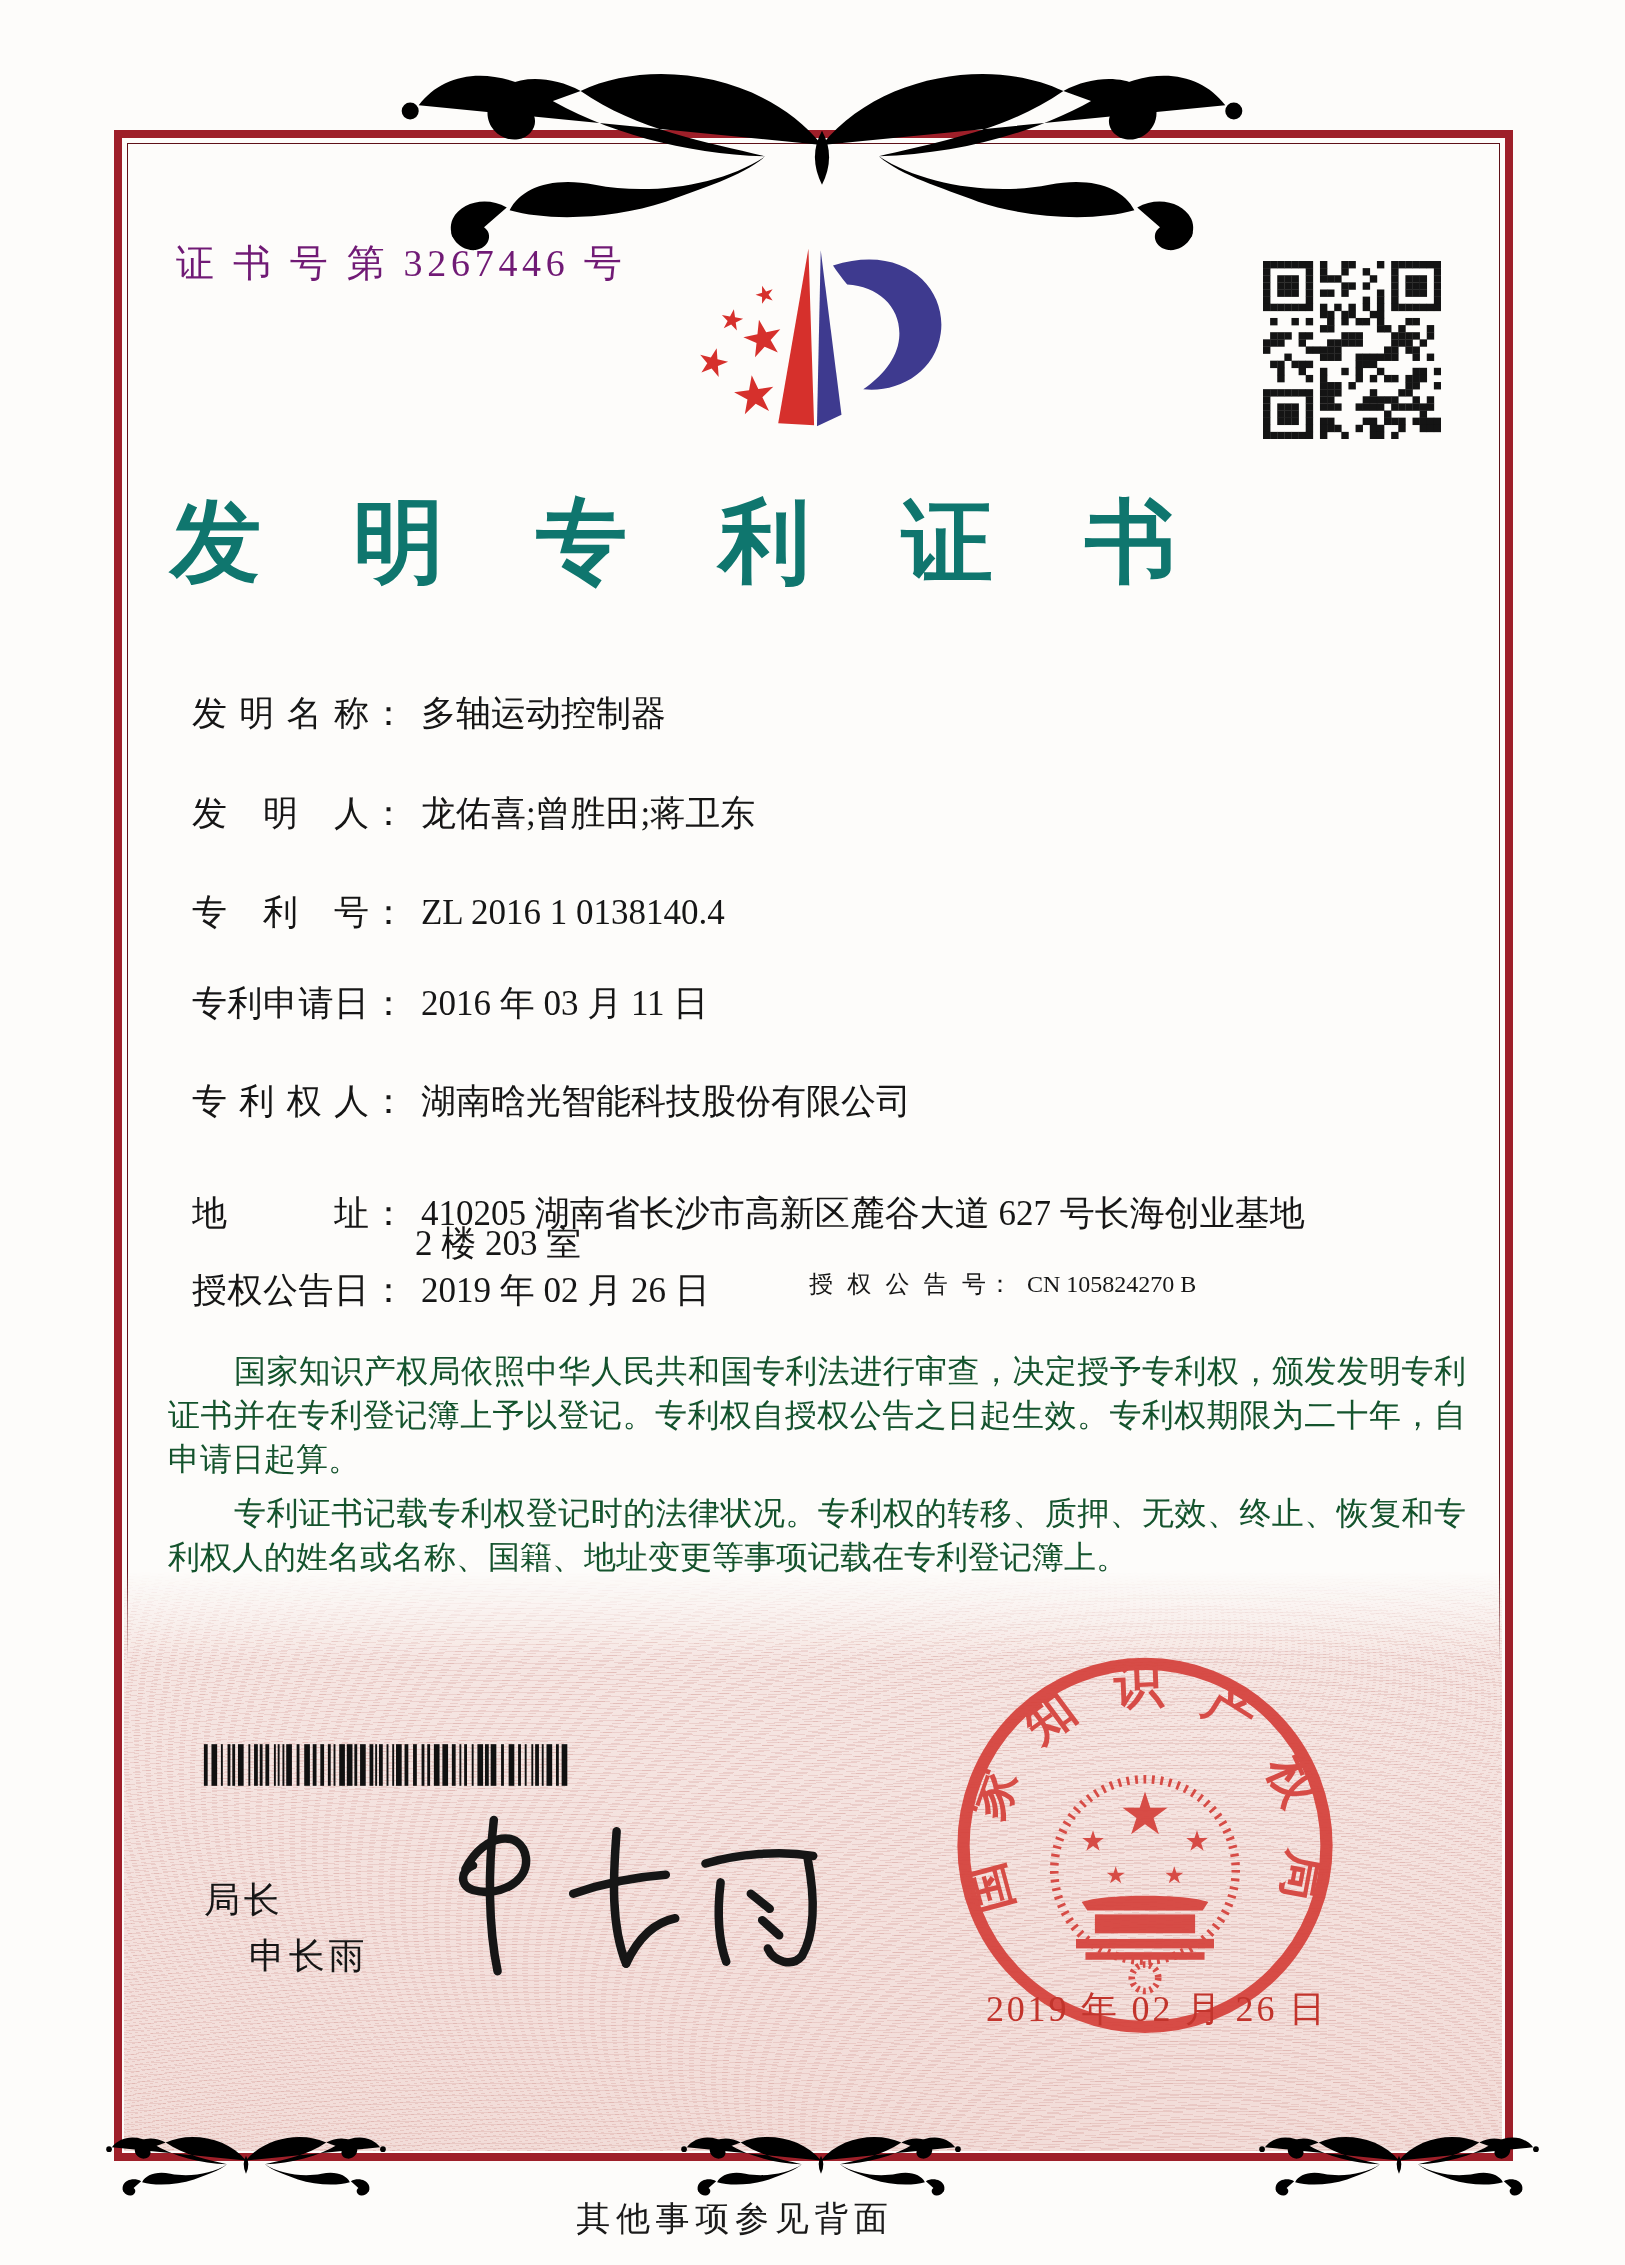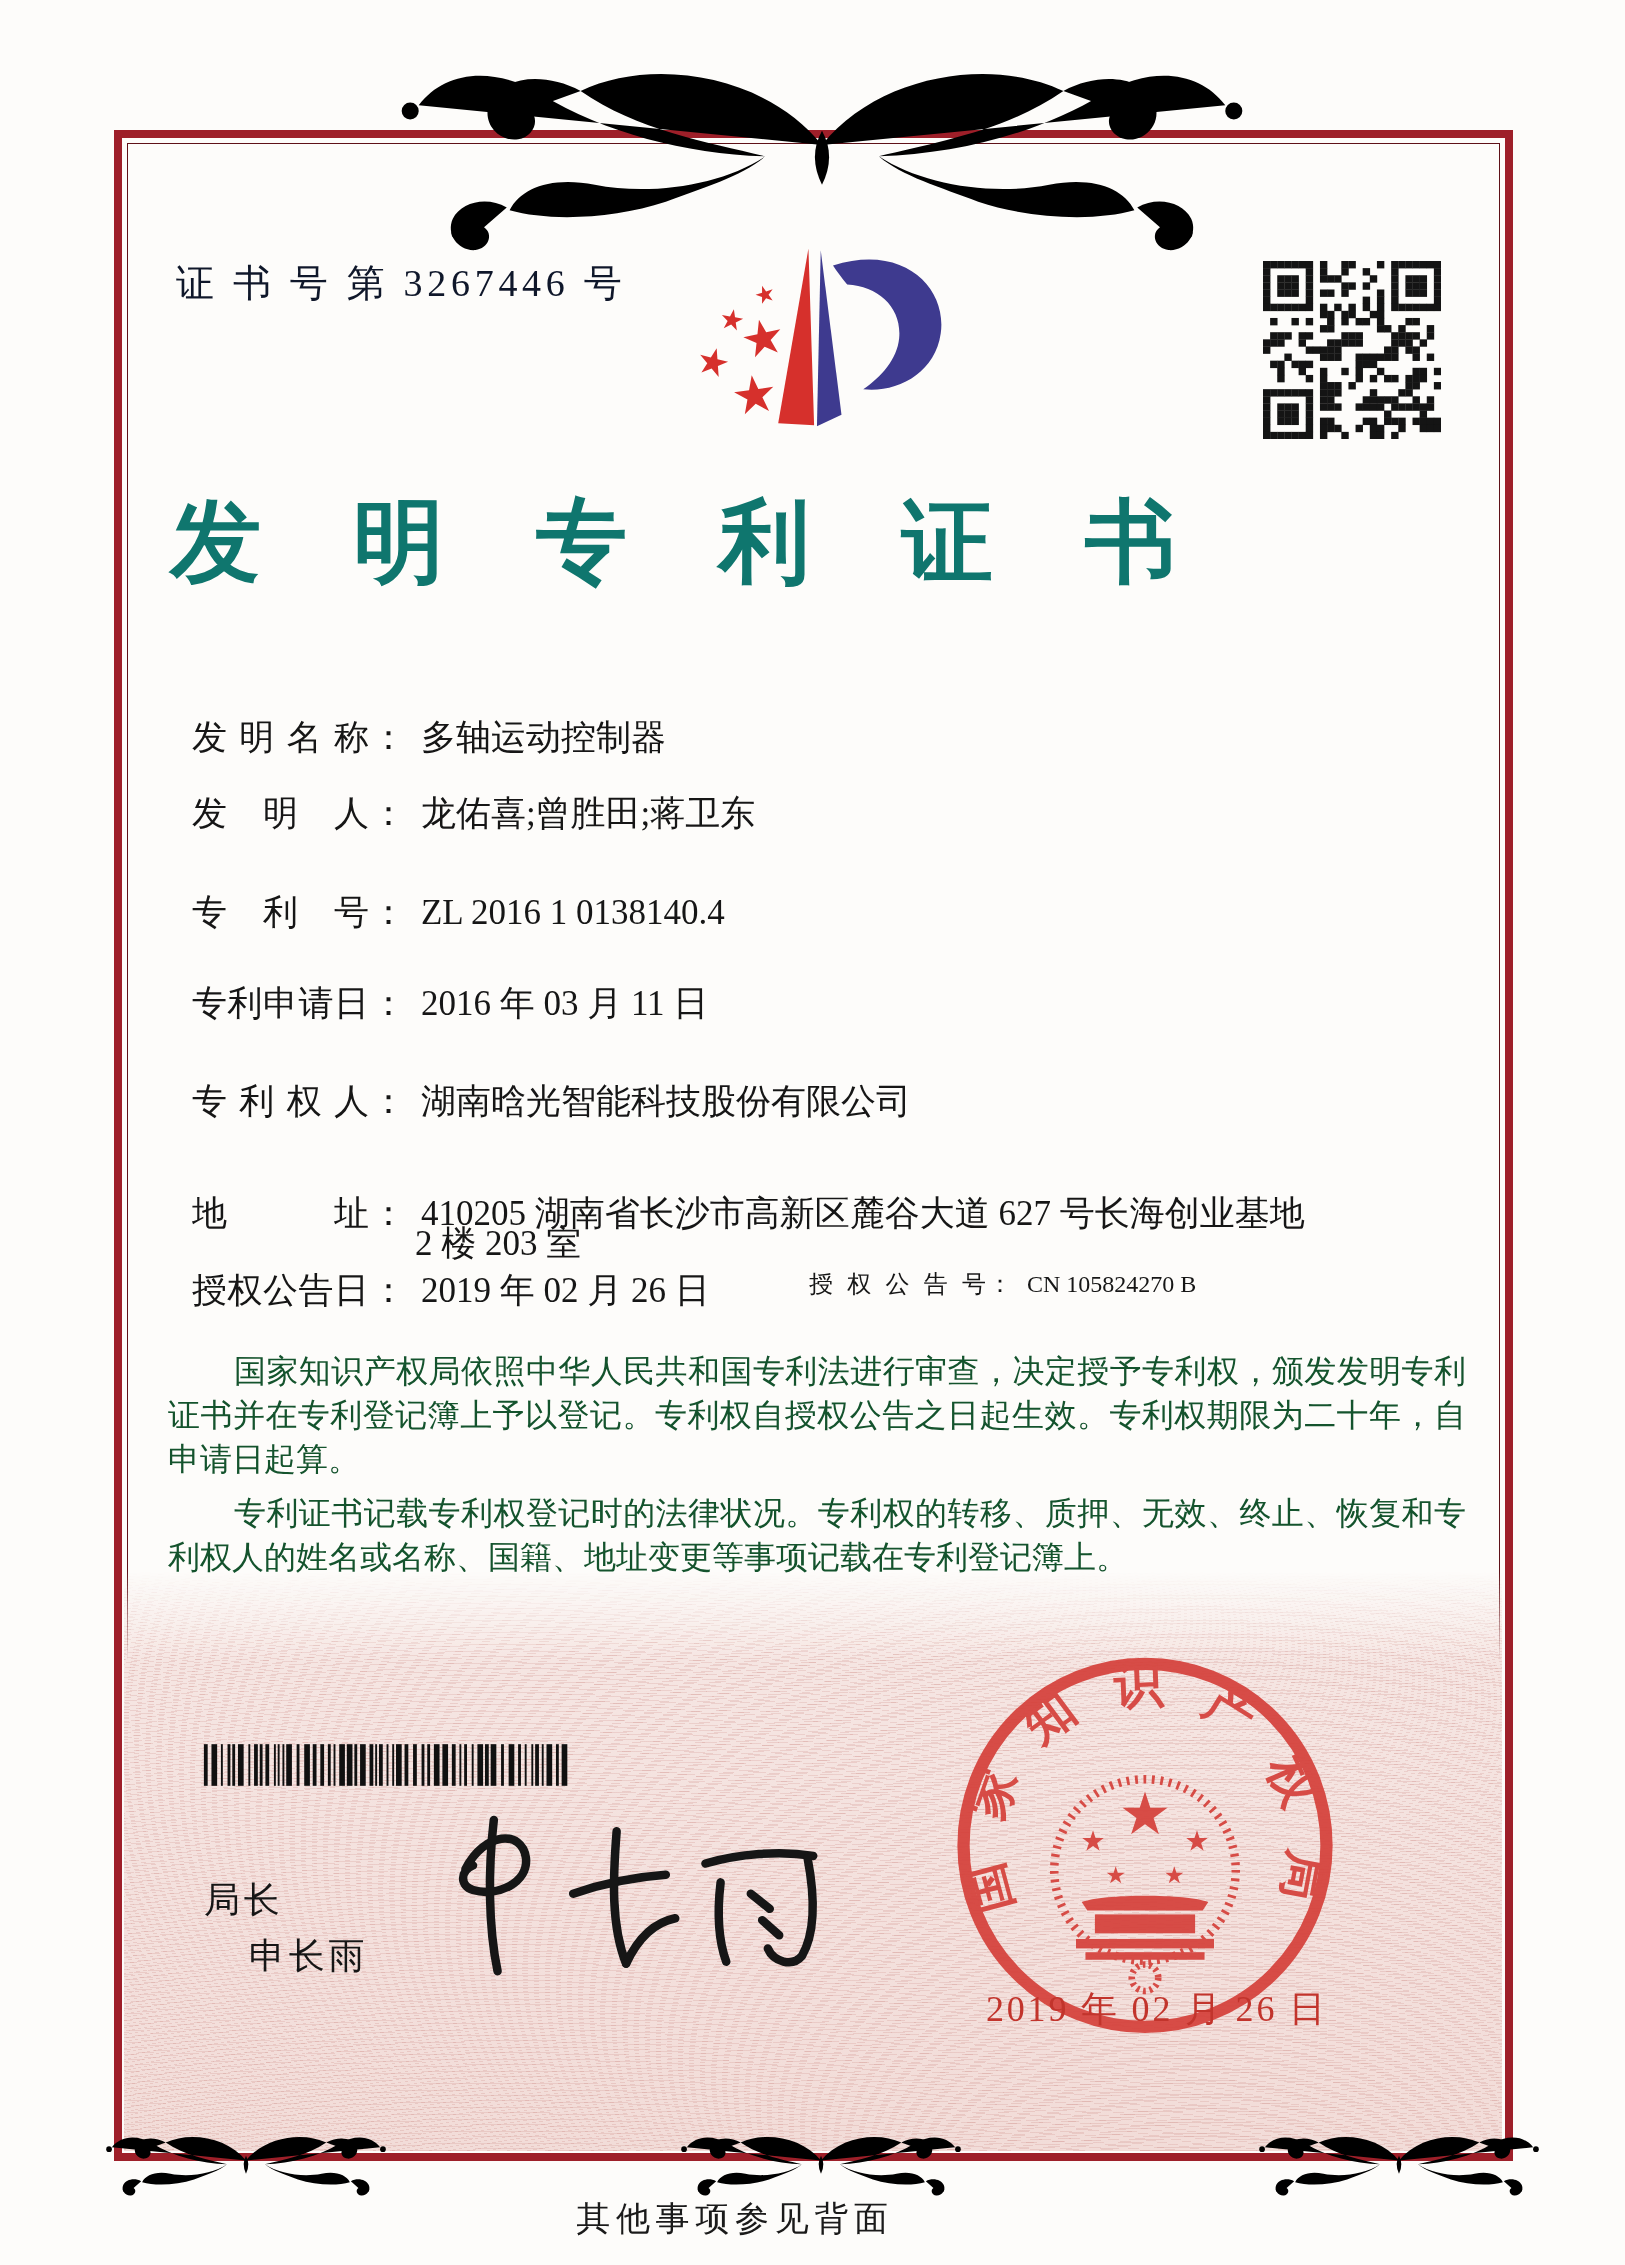--- a/index.html
+++ b/index.html
@@ -18,22 +18,22 @@
     box-sizing:border-box;
   }
   .frame-inner{
     position:absolute;inset:4.7px;
     border:1.9px solid #5f1118;
   }
   
   .orn{position:absolute;z-index:6;}
   
   .certno{
-    position:absolute;left:176px;top:258px;
-    font-size:38px;letter-spacing:4.7px;color:#0f172a;
+    position:absolute;left:176px;top:238px;
+    font-size:38px;letter-spacing:4.7px;color:#701a75;
   }
   .logo{position:absolute;left:679px;top:237px;}
   .qr{position:absolute;left:1263px;top:261px;}
   .doc-title{
     position:absolute;left:0;top:481px;width:1346px;
     text-align:center;font-size:91px;font-weight:700;
     letter-spacing:0.38em;padding-left:0.38em;box-sizing:border-box;
     color:#0f766e;
   }
   
@@ -424,21 +424,21 @@
       <rect x="45.12" y="180.48" width="7.819999999999999" height="7.819999999999999" fill="#141414"></rect>
       <rect x="60.16" y="180.48" width="7.819999999999999" height="7.819999999999999" fill="#141414"></rect>
       <rect x="82.72" y="180.48" width="7.819999999999999" height="7.819999999999999" fill="#141414"></rect>
       <rect x="112.8" y="180.48" width="7.819999999999999" height="7.819999999999999" fill="#141414"></rect>
       <rect x="120.32" y="180.48" width="7.819999999999999" height="7.819999999999999" fill="#141414"></rect>
       <rect x="135.35999999999999" y="180.48" width="7.819999999999999" height="7.819999999999999" fill="#141414"></rect>
     </svg>
 
   <div class="doc-title">发 明 专 利 证 书</div>
 
-  <div class="row" style="top:691px;margin-top:24px;">
+  <div class="row" style="top:691px;">
     <span class="lbl">发明名称</span><span class="colon">：</span><span class="val">多轴运动控制器</span>
   </div>
   <div class="row" style="top:791px;">
     <span class="lbl">发明人</span><span class="colon">：</span><span class="val">龙佑喜;曾胜田;蒋卫东</span>
   </div>
   <div class="row" style="top:890px;">
     <span class="lbl">专利号</span><span class="colon">：</span><span class="val">ZL 2016 1 0138140.4</span>
   </div>
   <div class="row" style="top:981px;">
     <span class="lbl">专利申请日</span><span class="colon">：</span><span class="val">2016 年 03 月 11 日</span>

